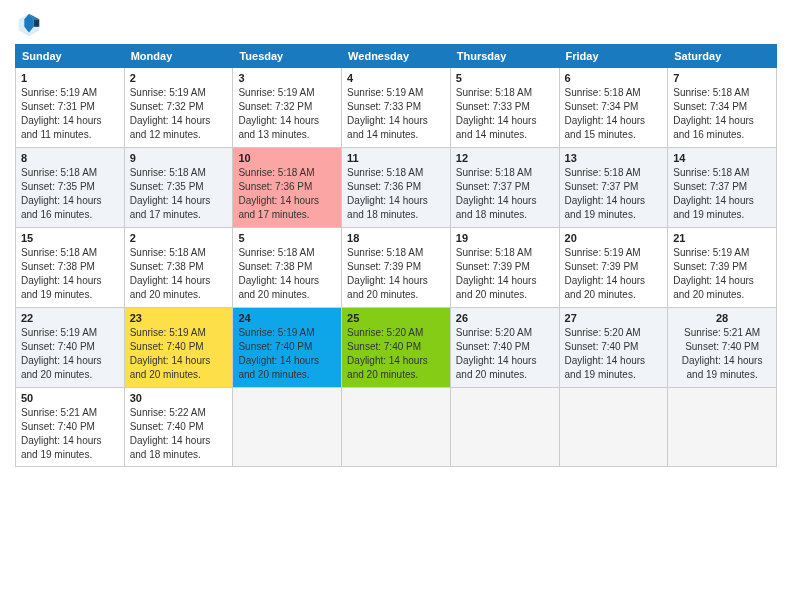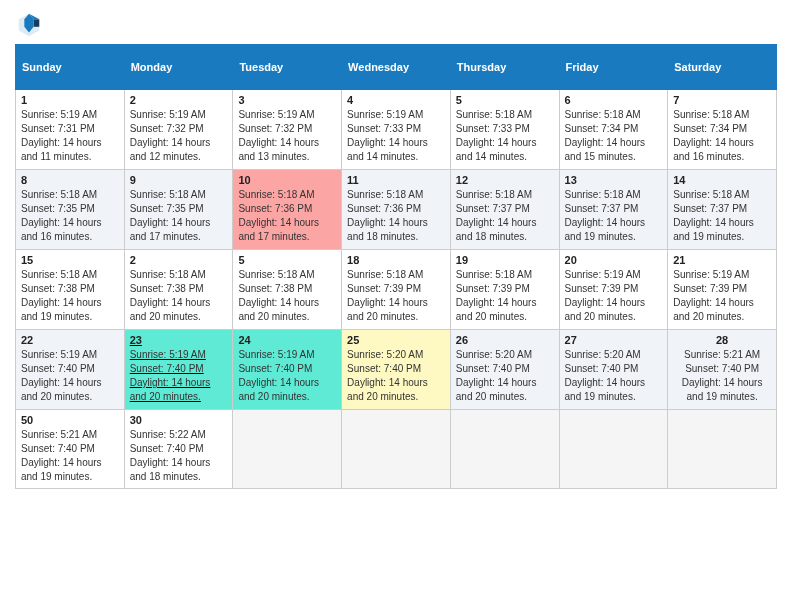--- a/index.html
+++ b/index.html
@@ -52,21 +52,21 @@
     }
     .calendar-table {
       width: 100%;
       border-collapse: collapse;
       font-size: 9.5px;
     }
     .calendar-table th {
       background: #1a7abf;
       color: #fff;
       text-align: left;
-      padding: 16px 6px;
+      padding: 5px 6px;
       font-size: 11px;
       font-weight: bold;
       border: 1px solid #1a7abf;
     }
     .calendar-table td {
       border: 1px solid #ccc;
       vertical-align: top;
       padding: 4px 5px;
       width: calc(100% / 7);
       height: 80px;
@@ -284,35 +284,35 @@
           </td>
         </tr>
         <tr>
           <td style="background: rgb(240, 244, 248);">
             <span class="day-num">22</span>
             <div class="day-info" style="white-space: pre-line;">Sunrise: 5:19 AM
 Sunset: 7:40 PM
 Daylight: 14 hours
 and 20 minutes.</div>
           </td>
-          <td style="background: #5eead4; text-decoration: underline;">
+          <td style="background: #fde047;">
             <span class="day-num">23</span>
             <div class="day-info" style="white-space: pre-line;">Sunrise: 5:19 AM
 Sunset: 7:40 PM
 Daylight: 14 hours
 and 20 minutes.</div>
           </td>
-          <td style="background: #5eead4;">
+          <td style="background: #0ea5e9;">
             <span class="day-num">24</span>
             <div class="day-info" style="white-space: pre-line;">Sunrise: 5:19 AM
 Sunset: 7:40 PM
 Daylight: 14 hours
 and 20 minutes.</div>
           </td>
-          <td style="background: #fef9c3; margin-left: 10px;">
+          <td style="background: #84cc16; margin-left: 10px;">
             <span class="day-num">25</span>
             <div class="day-info" style="white-space: pre-line;">Sunrise: 5:20 AM
 Sunset: 7:40 PM
 Daylight: 14 hours
 and 20 minutes.</div>
           </td>
           <td style="background: rgb(240, 244, 248);">
             <span class="day-num">26</span>
             <div class="day-info" style="white-space: pre-line;">Sunrise: 5:20 AM
 Sunset: 7:40 PM

